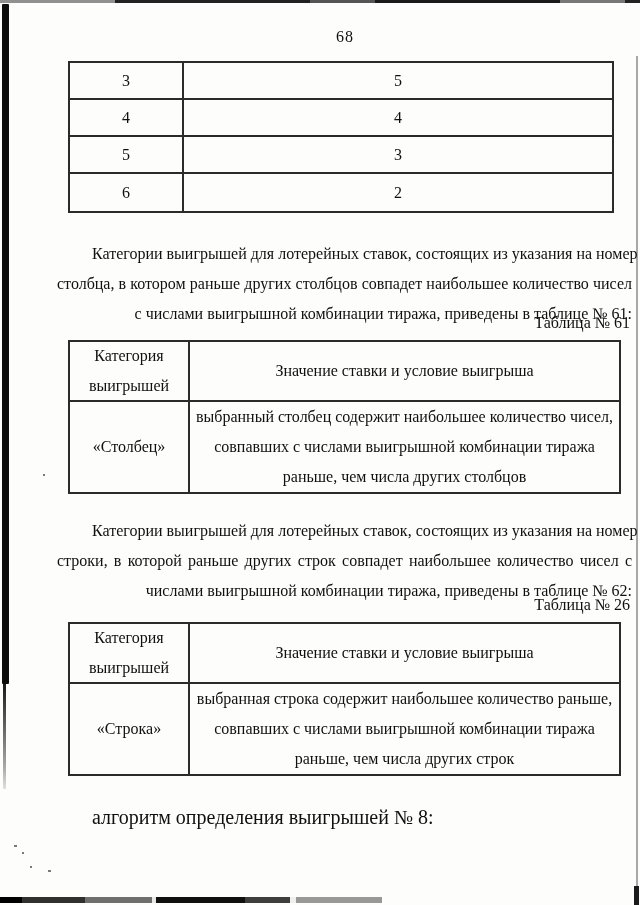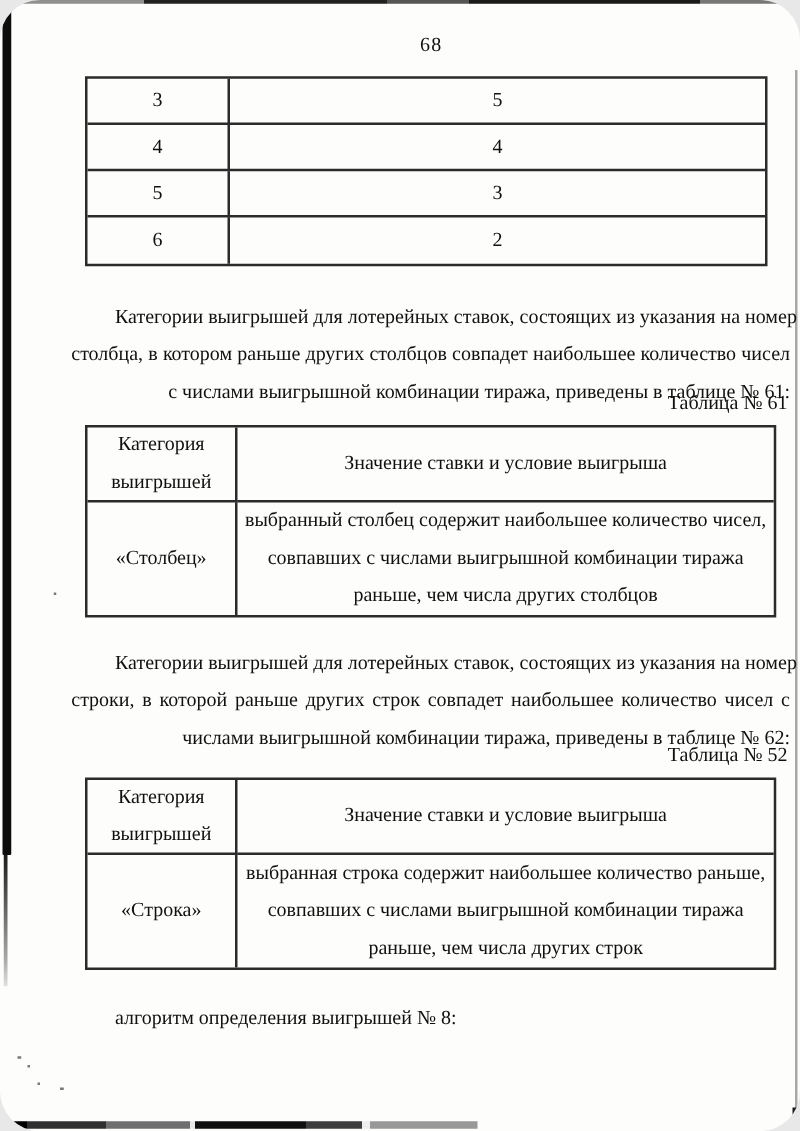--- a/index.html
+++ b/index.html
@@ -8,21 +8,20 @@
   }
   html,body{margin:0;padding:0;background:#e8e8e8;}
   .page{
     position:relative;
     width:640px;height:905px;
     background:#fdfdfc;
     overflow:hidden;
     font-family:"Liberation Serif","DejaVu Serif",serif;
     color:var(--ink);
     margin:0 auto;
-    border-radius:32px;
   }
   
   .top-line{position:absolute;left:0;top:0;width:640px;height:3px;
     background:linear-gradient(to right,#909090 0 115px,#222 115px 310px,#555 310px 375px,#1a1a1a 375px 560px,#777 560px 625px,#222 625px 640px);}
   .left-bar{position:absolute;left:2px;top:4px;width:7px;height:680px;background:#0c0c0c;border-radius:1px;}
   .left-bar-fade{position:absolute;left:3px;top:684px;width:3px;height:105px;
     background:linear-gradient(#1a1a1a,#aaa 80%,#e0e0e0);}
   .right-line{position:absolute;left:636px;top:56px;width:2px;height:849px;background:#a8a8a8;}
   .right-line-dark{position:absolute;left:634px;top:886px;width:5px;height:19px;background:#1b1b1b;}
   .bottom-bar{position:absolute;left:0;top:897px;width:382px;height:6px;
@@ -39,21 +38,21 @@
     font-size:16px;letter-spacing:1px;}
   .para{position:absolute;left:57px;width:575px;font-size:16px;line-height:30px;}
   .p61{top:239px;}
   .p62{top:516px;}
   .jline{white-space:nowrap;text-align:justify;text-align-last:justify;}
   .lline{white-space:nowrap;text-align:right;}
   .indent{text-indent:35px;}
   .caption{position:absolute;right:10px;font-size:16px;white-space:nowrap;text-align:right;}
   .cap61{top:314px;}
   .cap62{top:596px;}
-  .footer-line{position:absolute;left:92px;top:806px;font-size:16px;white-space:nowrap;}
+  .footer-line{position:absolute;left:92px;top:806px;font-size:20px;white-space:nowrap;}
 
   
   .tbl{position:absolute;display:grid;border:2px solid var(--bd);box-sizing:border-box;background:transparent;}
   .tbl .cell{border-right:2px solid var(--bd);border-bottom:2px solid var(--bd);
     display:flex;align-items:center;justify-content:center;box-sizing:border-box;
     font-size:16px;text-align:center;}
   .tbl .cell.last-col{border-right:none;}
   .tbl .cell.last-row{border-bottom:none;}
   .tbl-top{left:68px;top:61px;width:546px;grid-template-columns:114px 1fr;grid-template-rows:repeat(4,37px);}
   .tbl-cat{left:68px;top:340px;width:553px;grid-template-columns:120px 1fr;grid-template-rows:60px 90px;}
@@ -111,21 +110,21 @@
       <div>раньше, чем числа других столбцов</div>
     </div>
   </div>
 
   <div class="para p62">
     <div class="jline indent">Категории выигрышей для лотерейных ставок, состоящих из указания на номер</div>
     <div class="jline">строки, в которой раньше других строк совпадет наибольшее количество чисел с</div>
     <div class="lline">числами выигрышной комбинации тиража, приведены в таблице № 62:</div>
   </div>
 
-  <div class="caption cap62">Таблица № 52</div>
+  <div class="caption cap62">Таблица № 26</div>
 
   <div class="tbl tbl-cat t62">
     <div class="cell hdr">Категория выигрышей</div>
     <div class="cell hdr last-col">Значение ставки и условие выигрыша</div>
     <div class="cell cat last-row">«Строка»</div>
     <div class="cell cond last-col last-row">
       <div>выбранная строка содержит наибольшее количество раньше,</div>
       <div>совпавших с числами выигрышной комбинации тиража</div>
       <div>раньше, чем числа других строк</div>
     </div>

